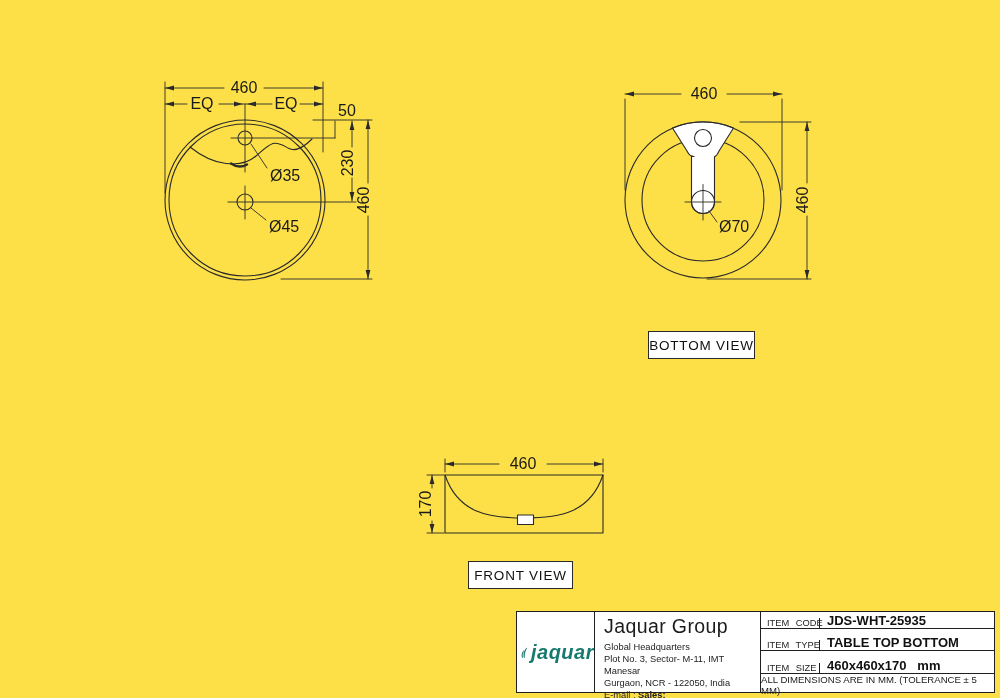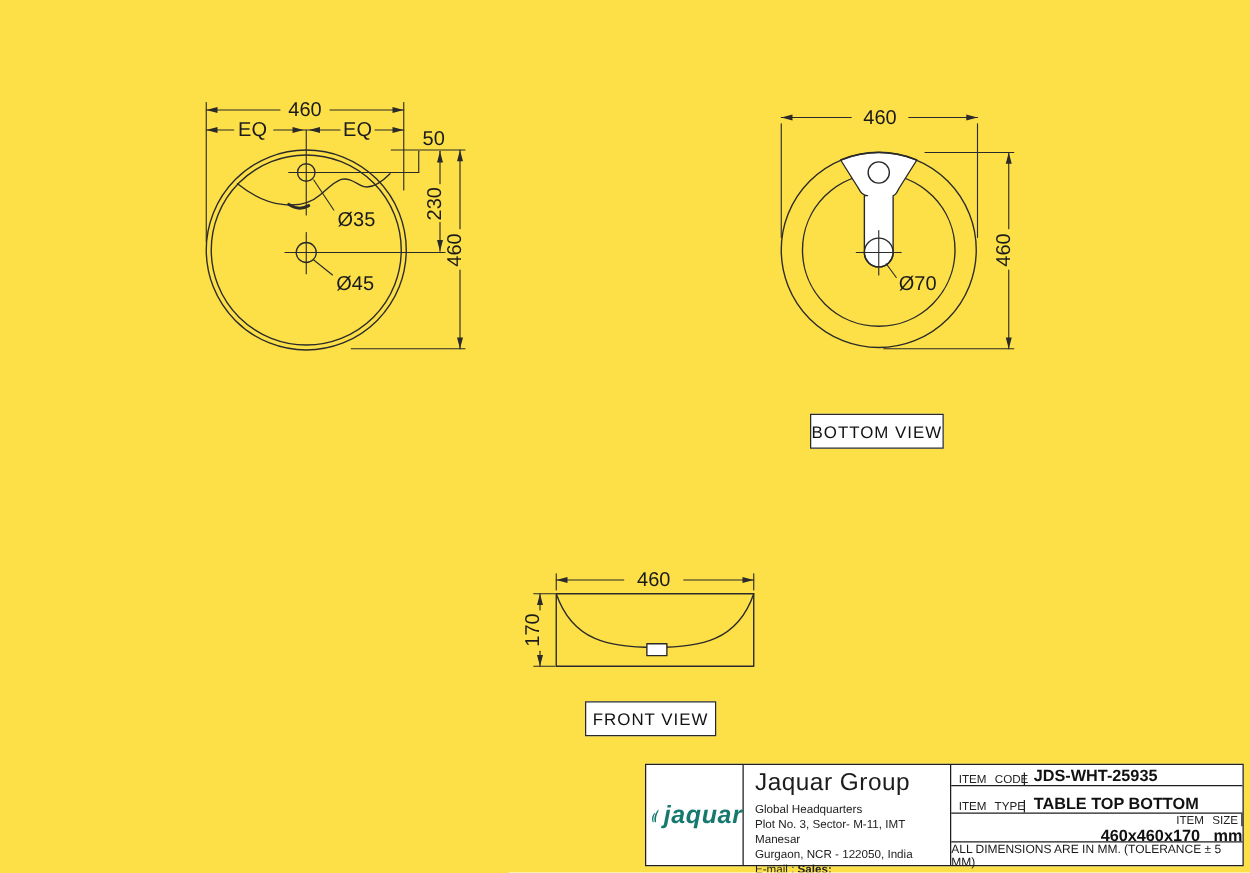--- a/index.html
+++ b/index.html
@@ -17,21 +17,21 @@
                border:1.6px solid #1f1f1f;display:flex;background:#fff;box-sizing:border-box;}
   .tb-logo{width:78px;border-right:1.4px solid #1f1f1f;box-sizing:border-box;
            display:flex;align-items:center;justify-content:center;padding-top:2px;}
   .tb-wordmark{font-size:20px;font-weight:bold;font-style:italic;letter-spacing:.5px;margin-top:-2px;}
   .tb-company{width:166px;border-right:1.4px solid #1f1f1f;box-sizing:border-box;padding:2px 0 0 9px;}
   .tb-company-name{font-size:19.5px;letter-spacing:.4px;color:#1c1c1c;margin:1px 0 3px 0;}
   .tb-addr{font-size:9.3px;line-height:12.1px;color:#222;}
   .tb-addr b{font-weight:bold;}
   .tb-table{flex:1;display:grid;grid-template-rows:17px 22px 23px 1fr;}
   .tb-row{display:flex;border-bottom:1.2px solid #1f1f1f;align-items:flex-end;}
-  .tb-row:nth-child(3){border-bottom:1.2px solid #1f1f1f;flex-direction:column;}
+  .tb-row:nth-child(3){border-bottom:1.2px solid #1f1f1f;}
   .tb-label{width:52px;border-right:1.2px solid #1f1f1f;display:flex;align-items:center;
             padding-left:6px;font-size:9.3px;color:#222;word-spacing:4px;white-space:pre;}
   .tb-value{flex:1;display:flex;align-items:center;padding-left:7px;font-size:13px;
             font-weight:bold;color:#111;white-space:pre;}
   .tb-note{display:flex;align-items:center;justify-content:center;font-size:9.6px;color:#1a1a1a;}
 </style>
 </head>
 <body>
 
 <div class="sheet">

